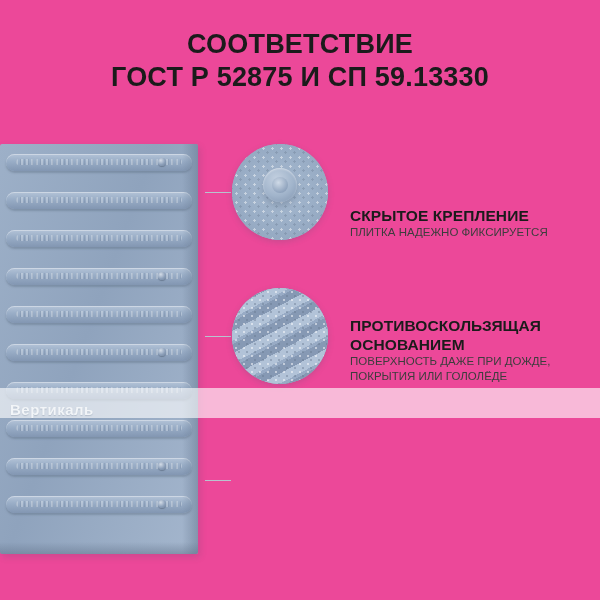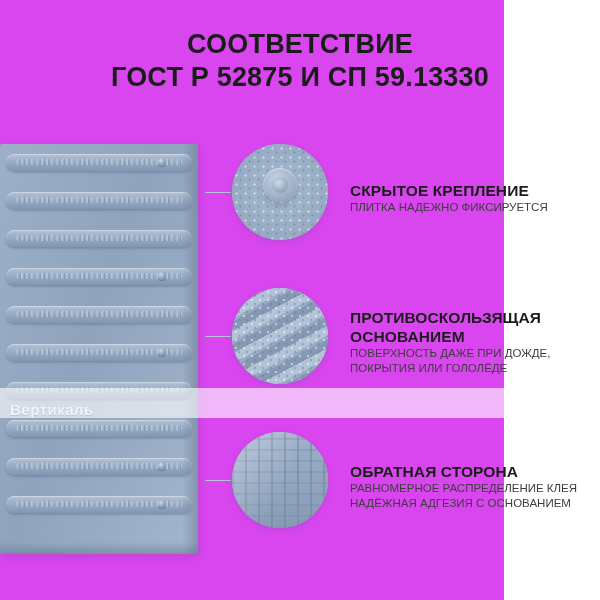--- a/index.html
+++ b/index.html
@@ -4,22 +4,22 @@
 <style>
   * { box-sizing: border-box; margin: 0; padding: 0; }
   html, body {
     width: 600px; height: 600px;
     background: #ffffff;
     font-family: "Liberation Sans", sans-serif;
     overflow: hidden;
   }
   .page {
     position: relative;
-    width: 504px; height: 600px;
-    background: #d946ef;
+    width: 600px; height: 600px;
+    background: #ec4899;
   }
 
   
   .title {
     position: absolute;
     top: 28px; left: 0; width: 600px;
     text-align: center;
     color: #1b1b1b;
     font-weight: 700;
     font-size: 27px;
@@ -78,21 +78,21 @@
   .connector .h {
     position: absolute;
     height: 1px;
     background: #b9c3cf;
   }
 
   
   .feature {
     position: absolute;
     display: flex;
-    align-items: center;
+    align-items: flex-end;
   }
   .bubble {
     position: relative;
     width: 96px; height: 96px;
     border-radius: 50%;
     overflow: hidden;
     flex: 0 0 auto;
     box-shadow: 0 2px 6px rgba(70,85,105,0.22);
     background: #9db0c8;
   }
@@ -259,33 +259,18 @@
     </div>
     <div class="feat-text">
       <div class="feat-title">ПРОТИВОСКОЛЬЗЯЩАЯ ОСНОВАНИЕМ</div>
       <div class="feat-desc">
         <div>ПОВЕРХНОСТЬ ДАЖЕ ПРИ ДОЖДЕ,</div>
         <div>ПОКРЫТИЯ ИЛИ ГОЛОЛЁДЕ</div>
       </div>
     </div>
   </div>
 
-  <div class="feature" style="left:232px; top:432px;">
-    <div class="bubble b3">
-      <div class="inner">
-        <div class="grid"></div>
-        <div class="sheen"></div>
-      </div>
-    </div>
-    <div class="feat-text">
-      <div class="feat-title">ОБРАТНАЯ СТОРОНА</div>
-      <div class="feat-desc">
-        <div>РАВНОМЕРНОЕ РАСПРЕДЕЛЕНИЕ КЛЕЯ</div>
-        <div>НАДЁЖНАЯ АДГЕЗИЯ С ОСНОВАНИЕМ</div>
-      </div>
-    </div>
-  </div>
 
   <div class="watermark">
     <span class="wm-text">Вертикаль</span>
   </div>
 
 </div>
 
 </body></html>

